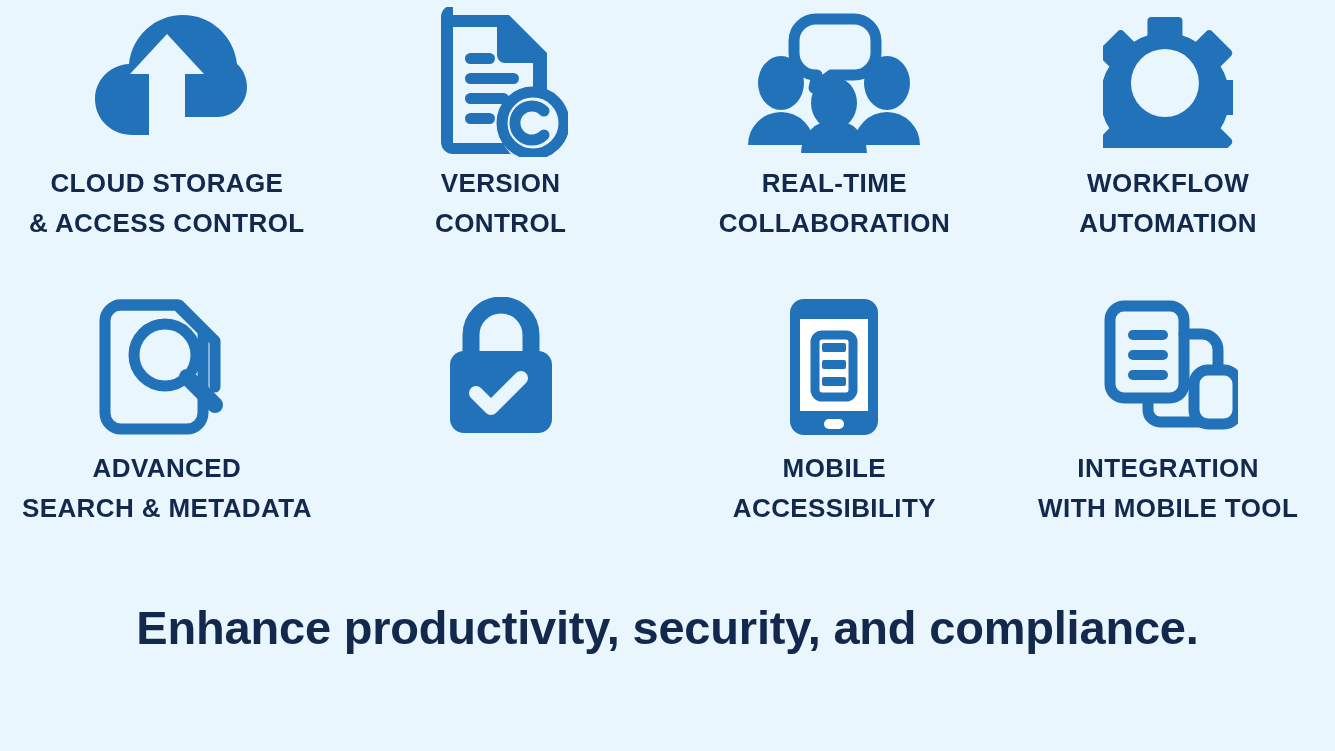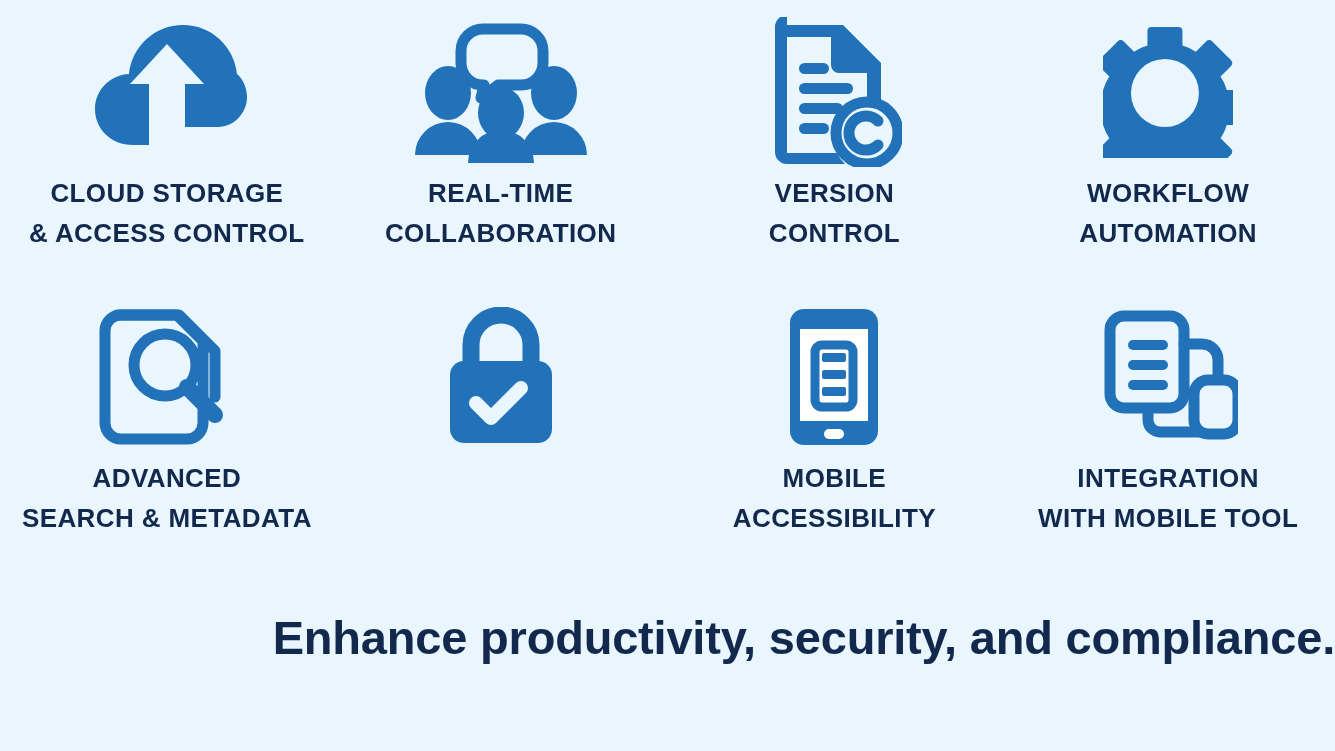--- a/index.html
+++ b/index.html
@@ -21,21 +21,21 @@
     background: #eaf6fd;
     box-sizing: border-box;
     display: flex;
     flex-direction: column;
   }
   .feature-grid {
     display: grid;
     grid-template-columns: repeat(4, 1fr);
     grid-template-rows: repeat(2, 285px);
     width: 100%;
-    padding-top: 12px;
+    padding-top: 2px;
     box-sizing: border-box;
   }
   .feature-cell {
     display: flex;
     flex-direction: column;
     align-items: center;
     justify-content: flex-start;
     padding: 0 6px;
     box-sizing: border-box;
   }
@@ -56,21 +56,21 @@
     font-size: 26px;
     line-height: 1.52;
     letter-spacing: 0.4px;
     white-space: pre-line;
     font-family: "Liberation Sans", sans-serif;
   }
   .tagline-wrap {
     flex: 1;
     display: flex;
     align-items: flex-start;
-    justify-content: flex-end;
+    justify-content: center;
     padding-top: 28px;
   }
   .tagline {
     color: #12294d;
     font-size: 47px;
     font-weight: bold;
     letter-spacing: -0.2px;
     text-align: center;
     font-family: "Liberation Sans", sans-serif;
   }
@@ -83,56 +83,56 @@
   <div class="feature-grid">
 
     <div class="feature-cell">
       <div class="icon-wrap">
         <svg width="160" height="150" viewBox="0 0 160 150" aria-hidden="true">
           <path d="M46 128 C24 128 8 112 8 92 C8 73 23 58 42 57 C45 29 68 8 96 8 C124 8 147 29 150 57 C156 62 160 71 160 80 C160 96 147 110 131 110 L98 110 L98 67 L117 67 L80 27 L43 67 L62 67 L62 128 Z" fill="#2172b8"></path>
         </svg>
       </div>
       <div class="feature-label">CLOUD STORAGE
 &amp; ACCESS CONTROL</div>
+    </div>
+
+    <div class="feature-cell">
+      <div class="icon-wrap">
+        <svg width="135" height="150" viewBox="0 0 135 150" aria-hidden="true">
+          <path d="M20 8 h56 l38 38 v38 a40 40 0 0 0 -14 -3 v-25 h-28 a8 8 0 0 1 -8 -8 v-28 h-44 v116 h50 a40 40 0 0 0 8 11 h-58 a12 12 0 0 1 -12 -12 v-125 a12 12 0 0 1 12 -12 z" fill="#2172b8"></path>
+          <rect x="32" y="46" width="30" height="11" rx="5.5" fill="#2172b8"></rect>
+          <rect x="32" y="66" width="54" height="11" rx="5.5" fill="#2172b8"></rect>
+          <rect x="32" y="86" width="44" height="11" rx="5.5" fill="#2172b8"></rect>
+          <rect x="32" y="106" width="30" height="11" rx="5.5" fill="#2172b8"></rect>
+          <circle cx="100" cy="116" r="31" fill="none" stroke="#2172b8" stroke-width="11"></circle>
+          <path d="M111 104 a17 17 0 1 0 0 24" fill="none" stroke="#2172b8" stroke-width="11" stroke-linecap="round"></path>
+        </svg>
+      </div>
+      <div class="feature-label">VERSION
+CONTROL</div>
     </div>
 
     <div class="feature-cell">
       <div class="icon-wrap">
         <svg width="172" height="142" viewBox="0 0 172 142" aria-hidden="true">
           <path d="M68 8 h38 a22 22 0 0 1 22 22 v12 a22 22 0 0 1 -22 22 h-23 l-17 13 l3 -13 h-1 a22 22 0 0 1 -22 -22 v-12 a22 22 0 0 1 22 -22 z" fill="none" stroke="#2172b8" stroke-width="11" stroke-linejoin="round"></path>
           <ellipse cx="33" cy="72" rx="23" ry="27" fill="#2172b8"></ellipse>
           <path d="M0 134 a33 33 0 0 1 66 0 z" fill="#2172b8"></path>
           <ellipse cx="139" cy="72" rx="23" ry="27" fill="#2172b8"></ellipse>
           <path d="M106 134 a33 33 0 0 1 66 0 z" fill="#2172b8"></path>
           <ellipse cx="86" cy="92" rx="23" ry="26" fill="#2172b8"></ellipse>
           <path d="M53 142 a33 33 0 0 1 66 0 z" fill="#2172b8"></path>
         </svg>
       </div>
       <div class="feature-label">REAL-TIME
 COLLABORATION</div>
     </div>
 
     <div class="feature-cell">
       <div class="icon-wrap">
-        <svg width="135" height="150" viewBox="0 0 135 150" aria-hidden="true">
-          <path d="M20 8 h56 l38 38 v38 a40 40 0 0 0 -14 -3 v-25 h-28 a8 8 0 0 1 -8 -8 v-28 h-44 v116 h50 a40 40 0 0 0 8 11 h-58 a12 12 0 0 1 -12 -12 v-125 a12 12 0 0 1 12 -12 z" fill="#2172b8"></path>
-          <rect x="32" y="46" width="30" height="11" rx="5.5" fill="#2172b8"></rect>
-          <rect x="32" y="66" width="54" height="11" rx="5.5" fill="#2172b8"></rect>
-          <rect x="32" y="86" width="44" height="11" rx="5.5" fill="#2172b8"></rect>
-          <rect x="32" y="106" width="30" height="11" rx="5.5" fill="#2172b8"></rect>
-          <circle cx="100" cy="116" r="31" fill="none" stroke="#2172b8" stroke-width="11"></circle>
-          <path d="M111 104 a17 17 0 1 0 0 24" fill="none" stroke="#2172b8" stroke-width="11" stroke-linecap="round"></path>
-        </svg>
-      </div>
-      <div class="feature-label">VERSION
-CONTROL</div>
-    </div>
-
-    <div class="feature-cell">
-      <div class="icon-wrap">
         <svg width="130" height="132" viewBox="0 0 130 132" aria-hidden="true">
           <path d="M52 2 h26 a4 4 0 0 1 4 4 v14 q7 2 13 6 l10 -10 a4 4 0 0 1 6 0 l18 18 a4 4 0 0 1 0 6 l-10 10 q4 6 6 13 h14 a4 4 0 0 1 4 4 v26 a4 4 0 0 1 -4 4 h-14 q-2 7 -6 13 l10 10 a4 4 0 0 1 0 6 l-18 18 a4 4 0 0 1 -6 0 l-10 -10 q-6 4 -13 6 v14 a4 4 0 0 1 -4 4 h-26 a4 4 0 0 1 -4 -4 v-14 q-7 -2 -13 -6 l-10 10 a4 4 0 0 1 -6 0 l-18 -18 a4 4 0 0 1 0 -6 l10 -10 q-4 -6 -6 -13 h-14 a4 4 0 0 1 -4 -4 v-26 a4 4 0 0 1 4 -4 h14 q2 -7 6 -13 l-10 -10 a4 4 0 0 1 0 -6 l18 -18 a4 4 0 0 1 6 0 l10 10 q6 -4 13 -6 v-14 a4 4 0 0 1 4 -4 z
                    M65 33 a33 33 0 1 0 0 66 a33 33 0 1 0 0 -66 z" fill="#2172b8" fill-rule="evenodd" transform="translate(-5,-1) scale(1.03)"></path>
         </svg>
       </div>
       <div class="feature-label">WORKFLOW
 AUTOMATION</div>
     </div>
 
     <div class="feature-cell">

